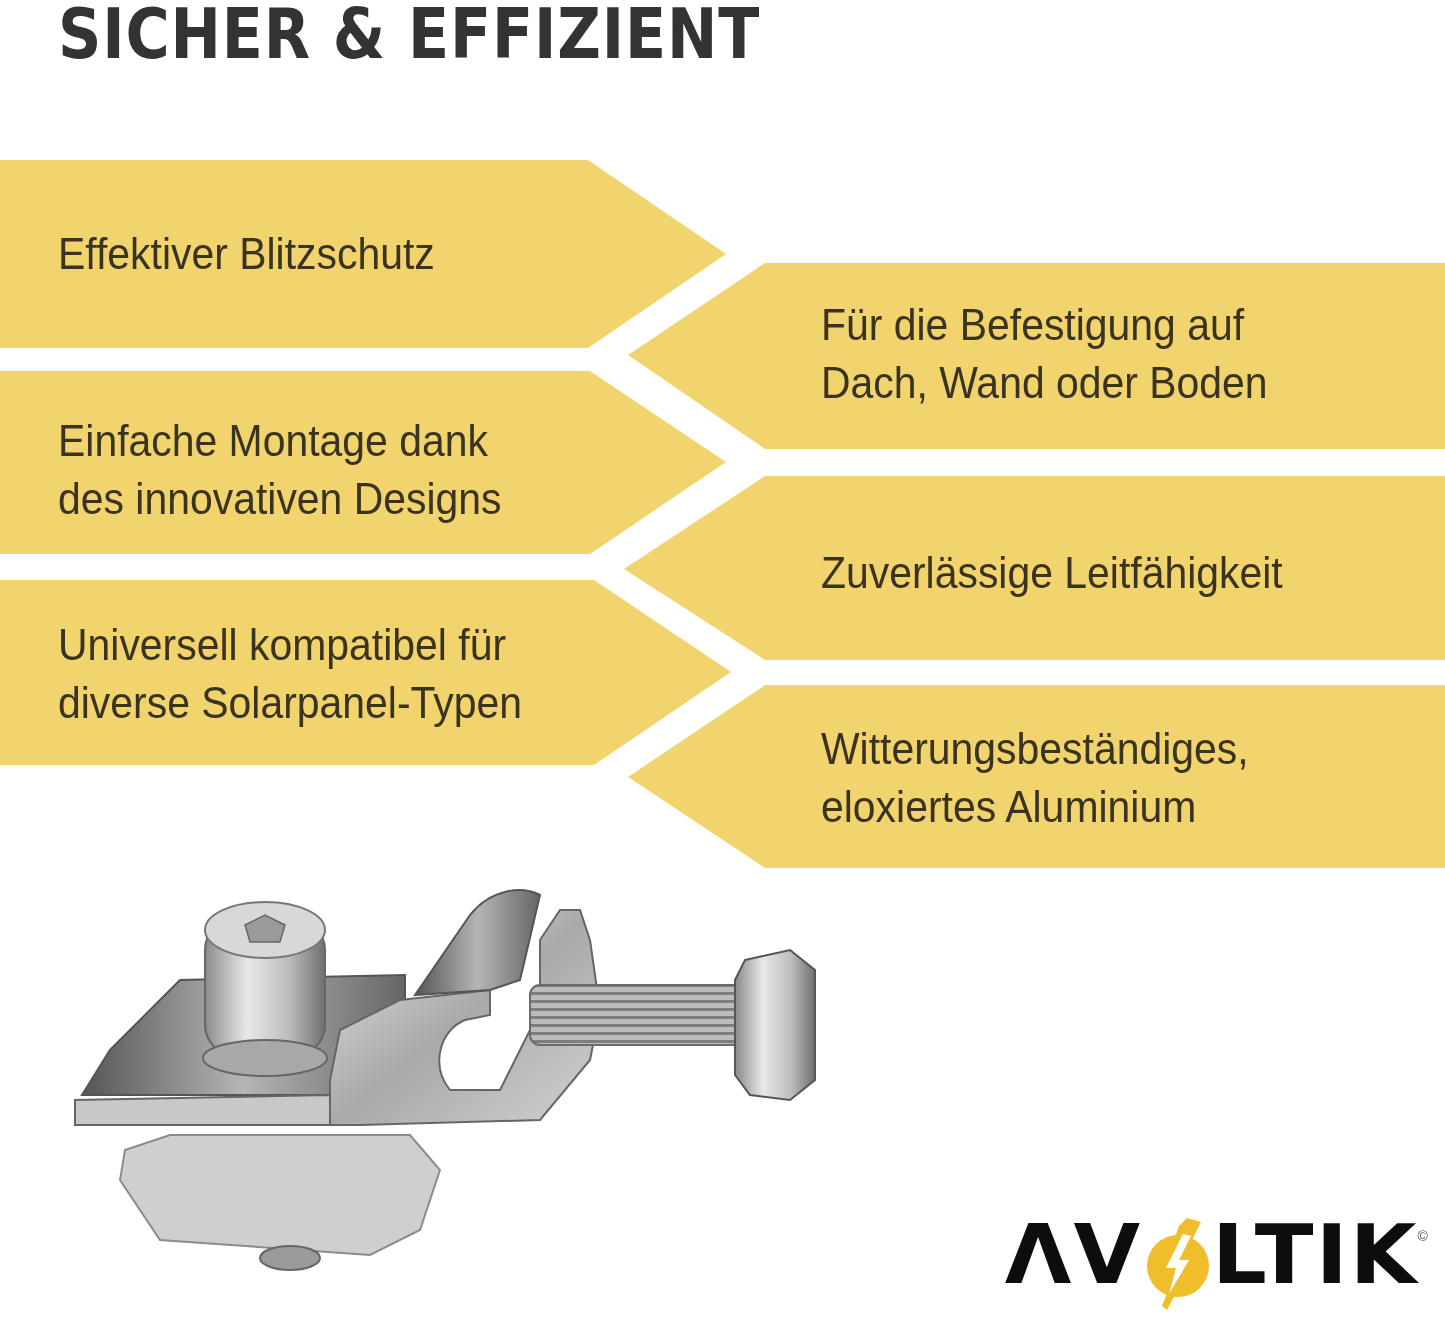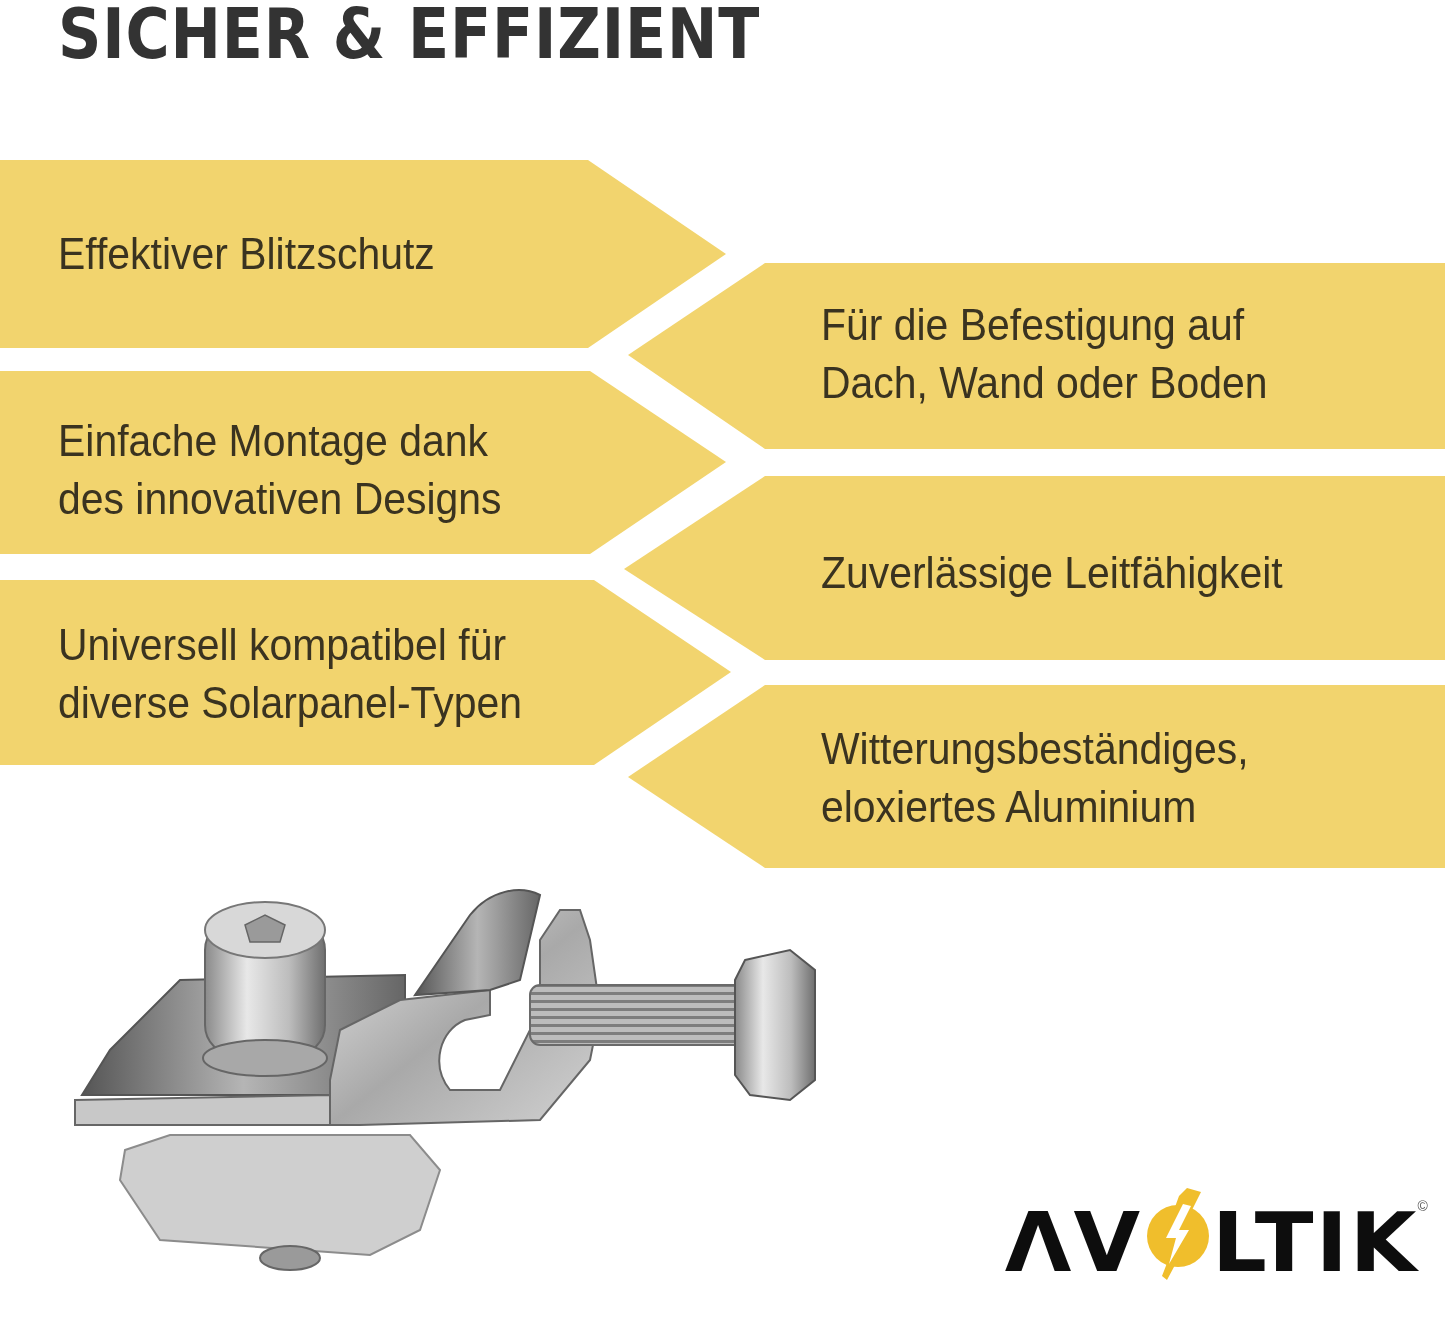--- a/index.html
+++ b/index.html
@@ -50,24 +50,24 @@
     .product {
       position: absolute;
       left: 70px;
       top: 880px;
       width: 760px;
       height: 400px;
     }
     .logo {
       position: absolute;
       left: 1008px;
-      top: 1184px;
+      top: 1214px;
       height: 100px;
       display: flex;
-      align-items: flex-end;
+      align-items: flex-start;
     }
     .logo-text {
       font-family: "DejaVu Sans", sans-serif;
       font-weight: bold;
       font-size: 82px;
       line-height: 82px;
       color: #0d0d0d;
       letter-spacing: 2px;
       transform: scaleX(1.05);
     }

